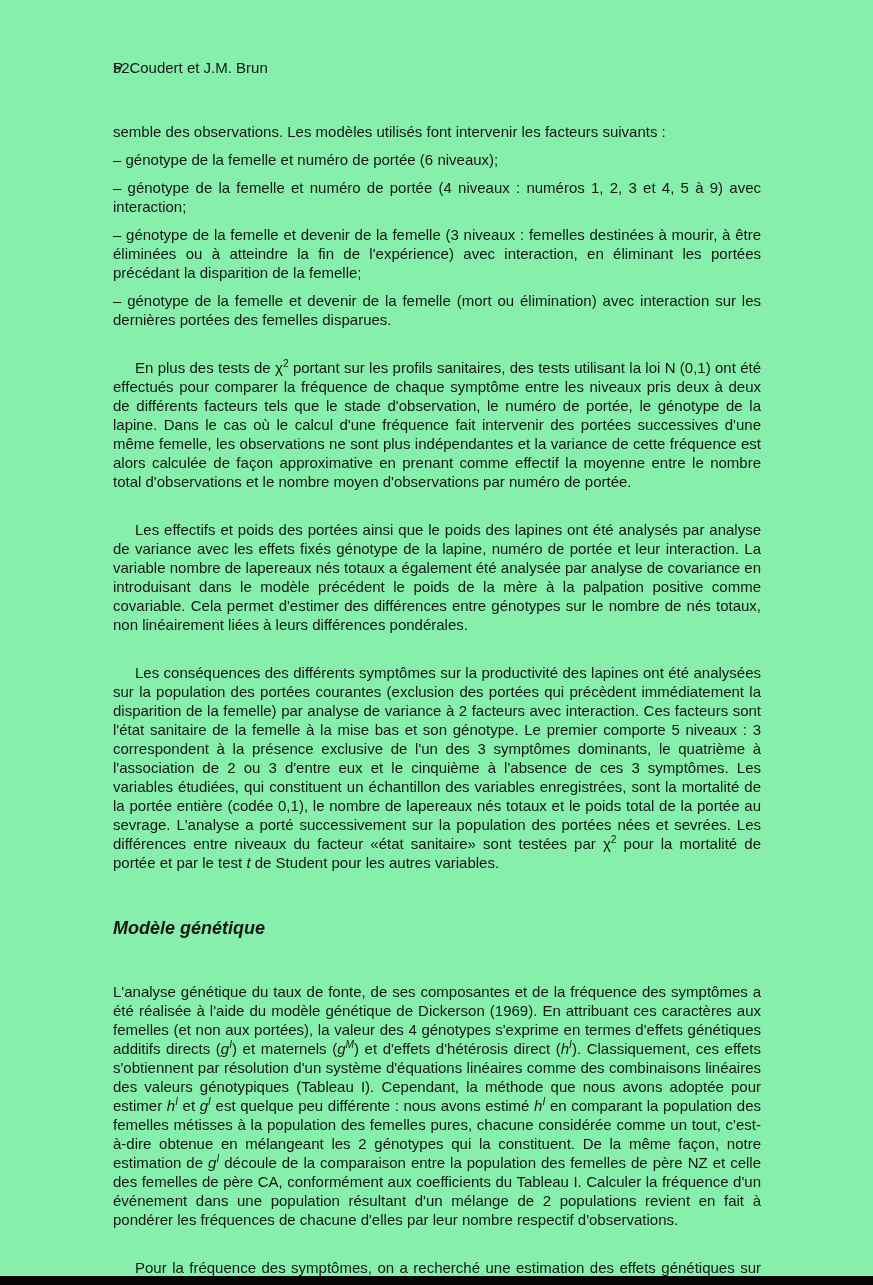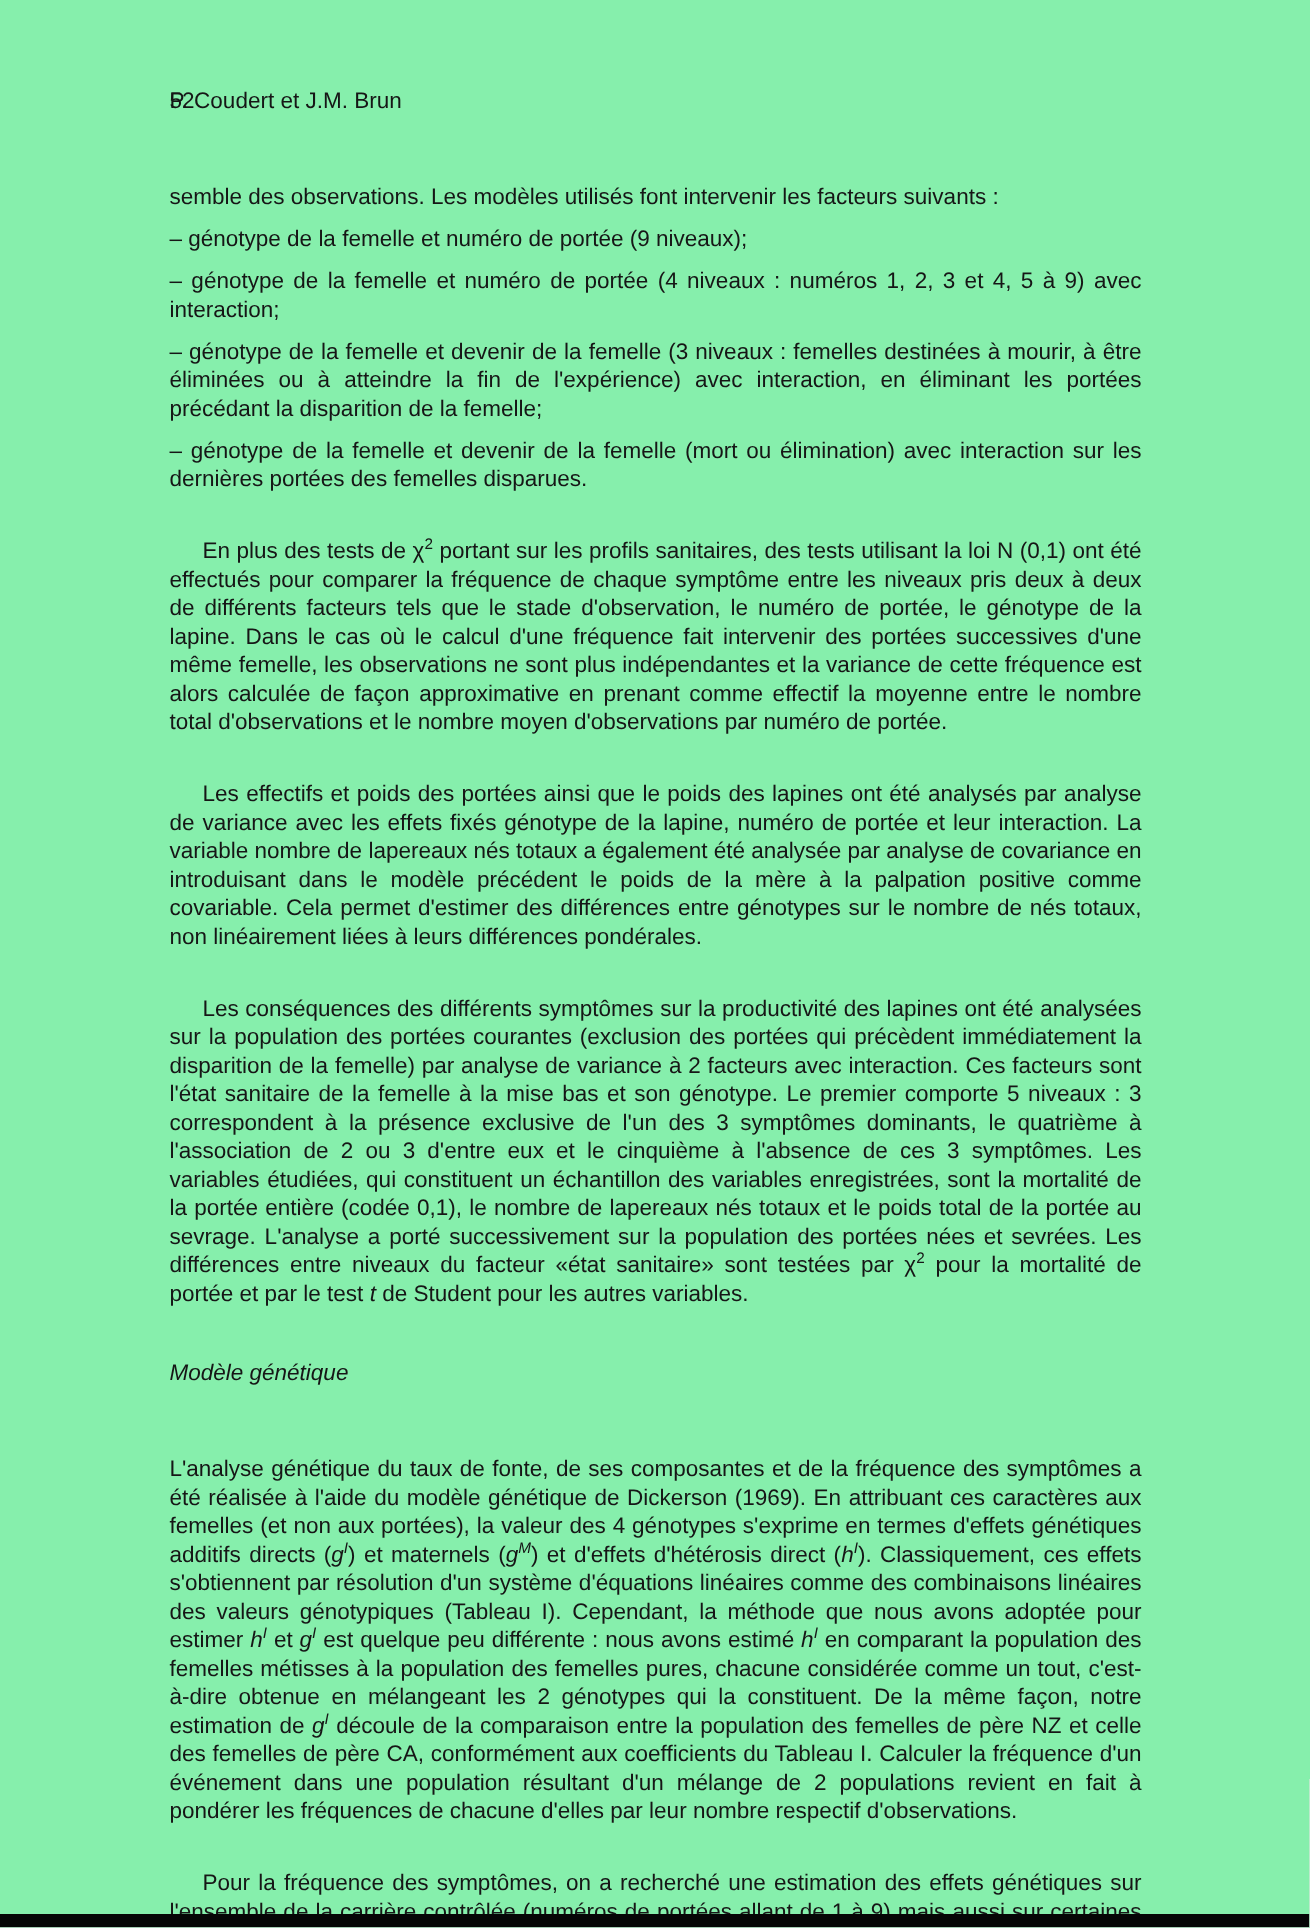--- a/index.html
+++ b/index.html
@@ -32,24 +32,24 @@
     text-align: left;
   }
   .doc-body p {
     margin: 9px 0 0 0;
     text-align: justify;
   }
   .doc-body p.paragraph { margin-top: 29px; }
   .doc-body > :first-child { margin-top: 0; }
   .doc-body p.indent { text-indent: 22px; }
   .doc-body h2.heading {
-    font-size: 15px;
-    font-weight: normal;
+    font-size: 18px;
+    font-weight: bold;
     font-style: italic;
-    margin: 34px 0 44px 0;
+    margin: 46px 0 44px 0;
     line-height: 20px;
   }
   sup {
     font-size: 0.68em;
     line-height: 0;
     vertical-align: super;
   }
   sup.it, i { font-style: italic; }
   .bottom-bar {
     position: absolute;
@@ -64,21 +64,21 @@
 <body>
 
 <div class="page">
   <header class="page-header">
     <span class="page-number">52</span>
     <span class="running-head">P. Coudert et J.M. Brun</span>
   </header>
 
   <main class="doc-body" id="doc-body">
       <p class="paragraph"><span>semble des observations. Les modèles utilisés font intervenir les facteurs suivants :</span></p>
-      <p class="list-item"><span>– génotype de la femelle et numéro de portée (9 niveaux);</span></p>
+      <p class="list-item"><span>– génotype de la femelle et numéro de portée (6 niveaux);</span></p>
       <p class="list-item"><span>– génotype de la femelle et numéro de portée (4 niveaux : numéros 1, 2, 3 et 4, 5 à 9) avec interaction;</span></p>
       <p class="list-item"><span>– génotype de la femelle et devenir de la femelle (3 niveaux : femelles destinées à mourir, à être éliminées ou à atteindre la fin de l'expérience) avec interaction, en éliminant les portées précédant la disparition de la femelle;</span></p>
       <p class="list-item"><span>– génotype de la femelle et devenir de la femelle (mort ou élimination) avec interaction sur les dernières portées des femelles disparues.</span></p>
       <p class="paragraph indent"><span>En plus des tests de χ</span><sup>2</sup><span> portant sur les profils sanitaires, des tests utilisant la loi N (0,1) ont été effectués pour comparer la fréquence de chaque symptôme entre les niveaux pris deux à deux de différents facteurs tels que le stade d'observation, le numéro de portée, le génotype de la lapine. Dans le cas où le calcul d'une fréquence fait intervenir des portées successives d'une même femelle, les observations ne sont plus indépendantes et la variance de cette fréquence est alors calculée de façon approximative en prenant comme effectif la moyenne entre le nombre total d'observations et le nombre moyen d'observations par numéro de portée.</span></p>
       <p class="paragraph indent"><span>Les effectifs et poids des portées ainsi que le poids des lapines ont été analysés par analyse de variance avec les effets fixés génotype de la lapine, numéro de portée et leur interaction. La variable nombre de lapereaux nés totaux a également été analysée par analyse de covariance en introduisant dans le modèle précédent le poids de la mère à la palpation positive comme covariable. Cela permet d'estimer des différences entre génotypes sur le nombre de nés totaux, non linéairement liées à leurs différences pondérales.</span></p>
       <p class="paragraph indent"><span>Les conséquences des différents symptômes sur la productivité des lapines ont été analysées sur la population des portées courantes (exclusion des portées qui précèdent immédiatement la disparition de la femelle) par analyse de variance à 2 facteurs avec interaction. Ces facteurs sont l'état sanitaire de la femelle à la mise bas et son génotype. Le premier comporte 5 niveaux : 3 correspondent à la présence exclusive de l'un des 3 symptômes dominants, le quatrième à l'association de 2 ou 3 d'entre eux et le cinquième à l'absence de ces 3 symptômes. Les variables étudiées, qui constituent un échantillon des variables enregistrées, sont la mortalité de la portée entière (codée 0,1), le nombre de lapereaux nés totaux et le poids total de la portée au sevrage. L'analyse a porté successivement sur la population des portées nées et sevrées. Les différences entre niveaux du facteur «état sanitaire» sont testées par χ</span><sup>2</sup><span> pour la mortalité de portée et par le test </span><i>t</i><span> de Student pour les autres variables.</span></p>
       <h2 class="heading"><span>Modèle génétique</span></h2>
       <p class="paragraph"><span>L'analyse génétique du taux de fonte, de ses composantes et de la fréquence des symptômes a été réalisée à l'aide du modèle génétique de Dickerson (1969). En attribuant ces caractères aux femelles (et non aux portées), la valeur des 4 génotypes s'exprime en termes d'effets génétiques additifs directs (</span><i>g</i><sup class="it">I</sup><span>) et maternels (</span><i>g</i><sup class="it">M</sup><span>) et d'effets d'hétérosis direct (</span><i>h</i><sup class="it">I</sup><span>). Classiquement, ces effets s'obtiennent par résolution d'un système d'équations linéaires comme des combinaisons linéaires des valeurs génotypiques (Tableau I). Cependant, la méthode que nous avons adoptée pour estimer </span><i>h</i><sup class="it">I</sup><span> et </span><i>g</i><sup class="it">I</sup><span> est quelque peu différente : nous avons estimé </span><i>h</i><sup class="it">I</sup><span> en comparant la population des femelles métisses à la population des femelles pures, chacune considérée comme un tout, c'est-à-dire obtenue en mélangeant les 2 génotypes qui la constituent. De la même façon, notre estimation de </span><i>g</i><sup class="it">I</sup><span> découle de la comparaison entre la population des femelles de père NZ et celle des femelles de père CA, conformément aux coefficients du Tableau I. Calculer la fréquence d'un événement dans une population résultant d'un mélange de 2 populations revient en fait à pondérer les fréquences de chacune d'elles par leur nombre respectif d'observations.</span></p>
       <p class="paragraph indent"><span>Pour la fréquence des symptômes, on a recherché une estimation des effets génétiques sur l'ensemble de la carrière contrôlée (numéros de portées allant de 1 à 9) mais aussi sur certaines parties de la carrière, compte tenu d'interactions possibles entre génotypes et numéros de portée : 1 + 2, 3 + 4 et 5 à 9. Tout particulièrement pour les portées de fin de carrière, pondérer les valeurs génoty-</span></p>
     </main>

